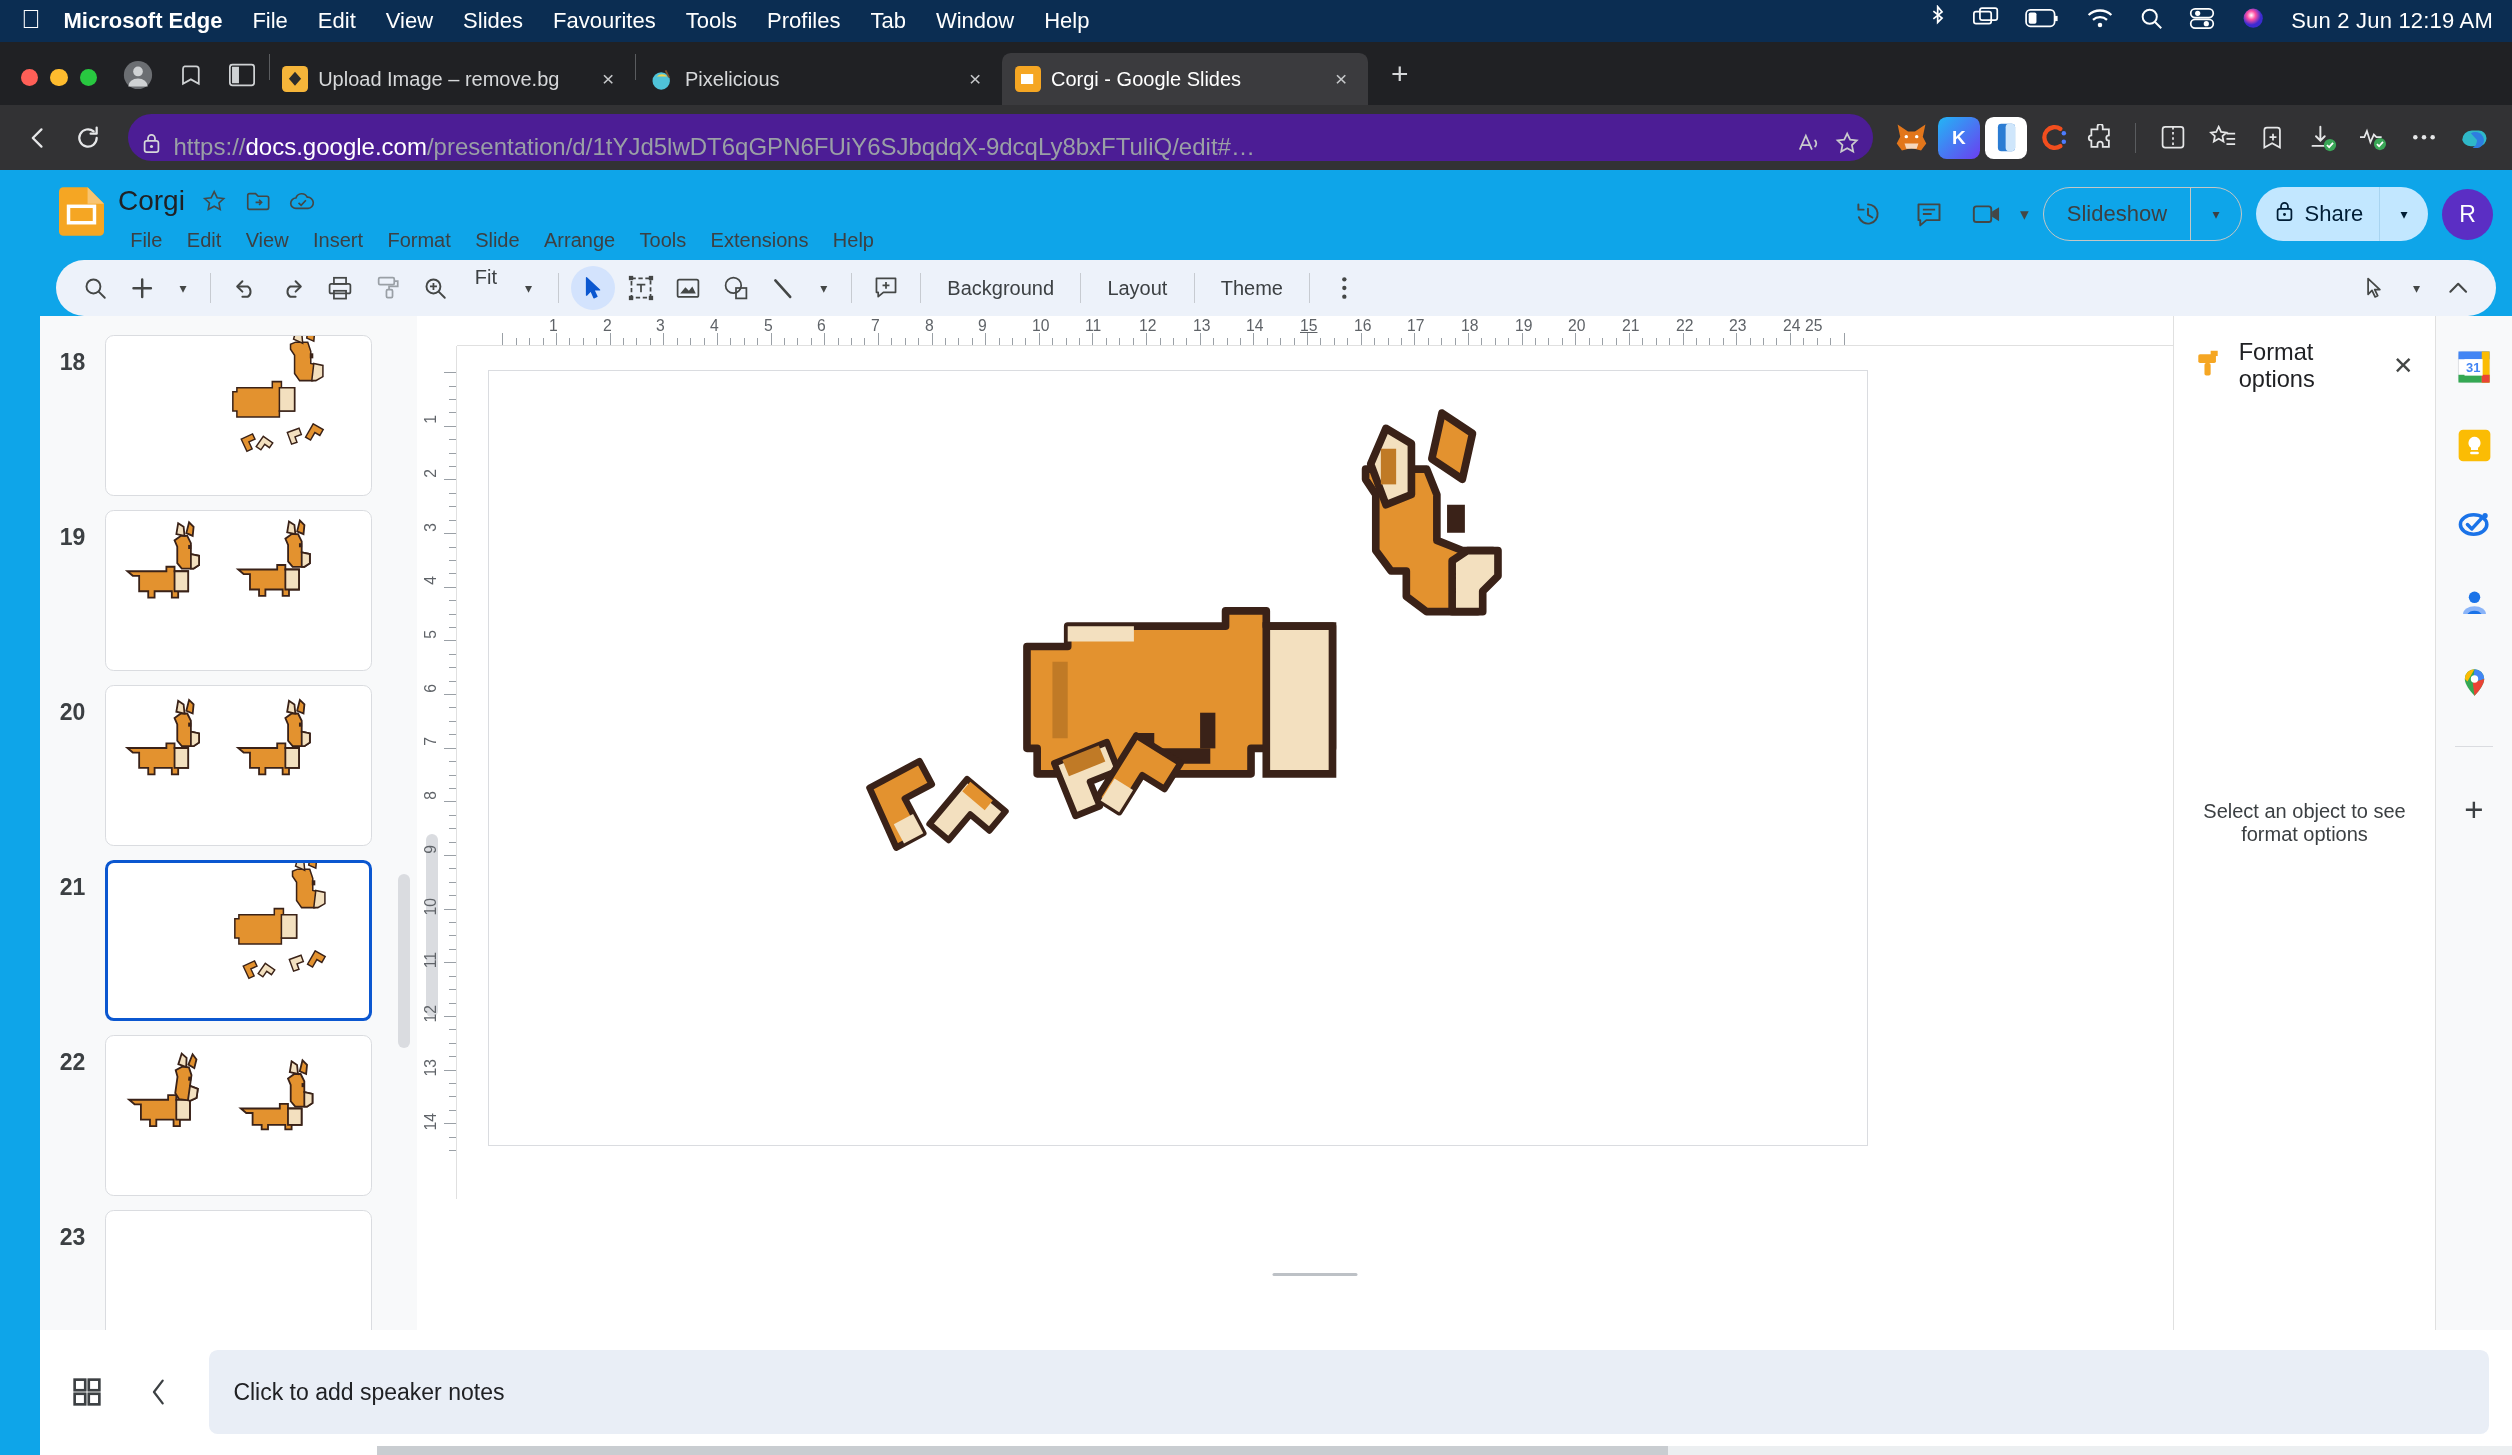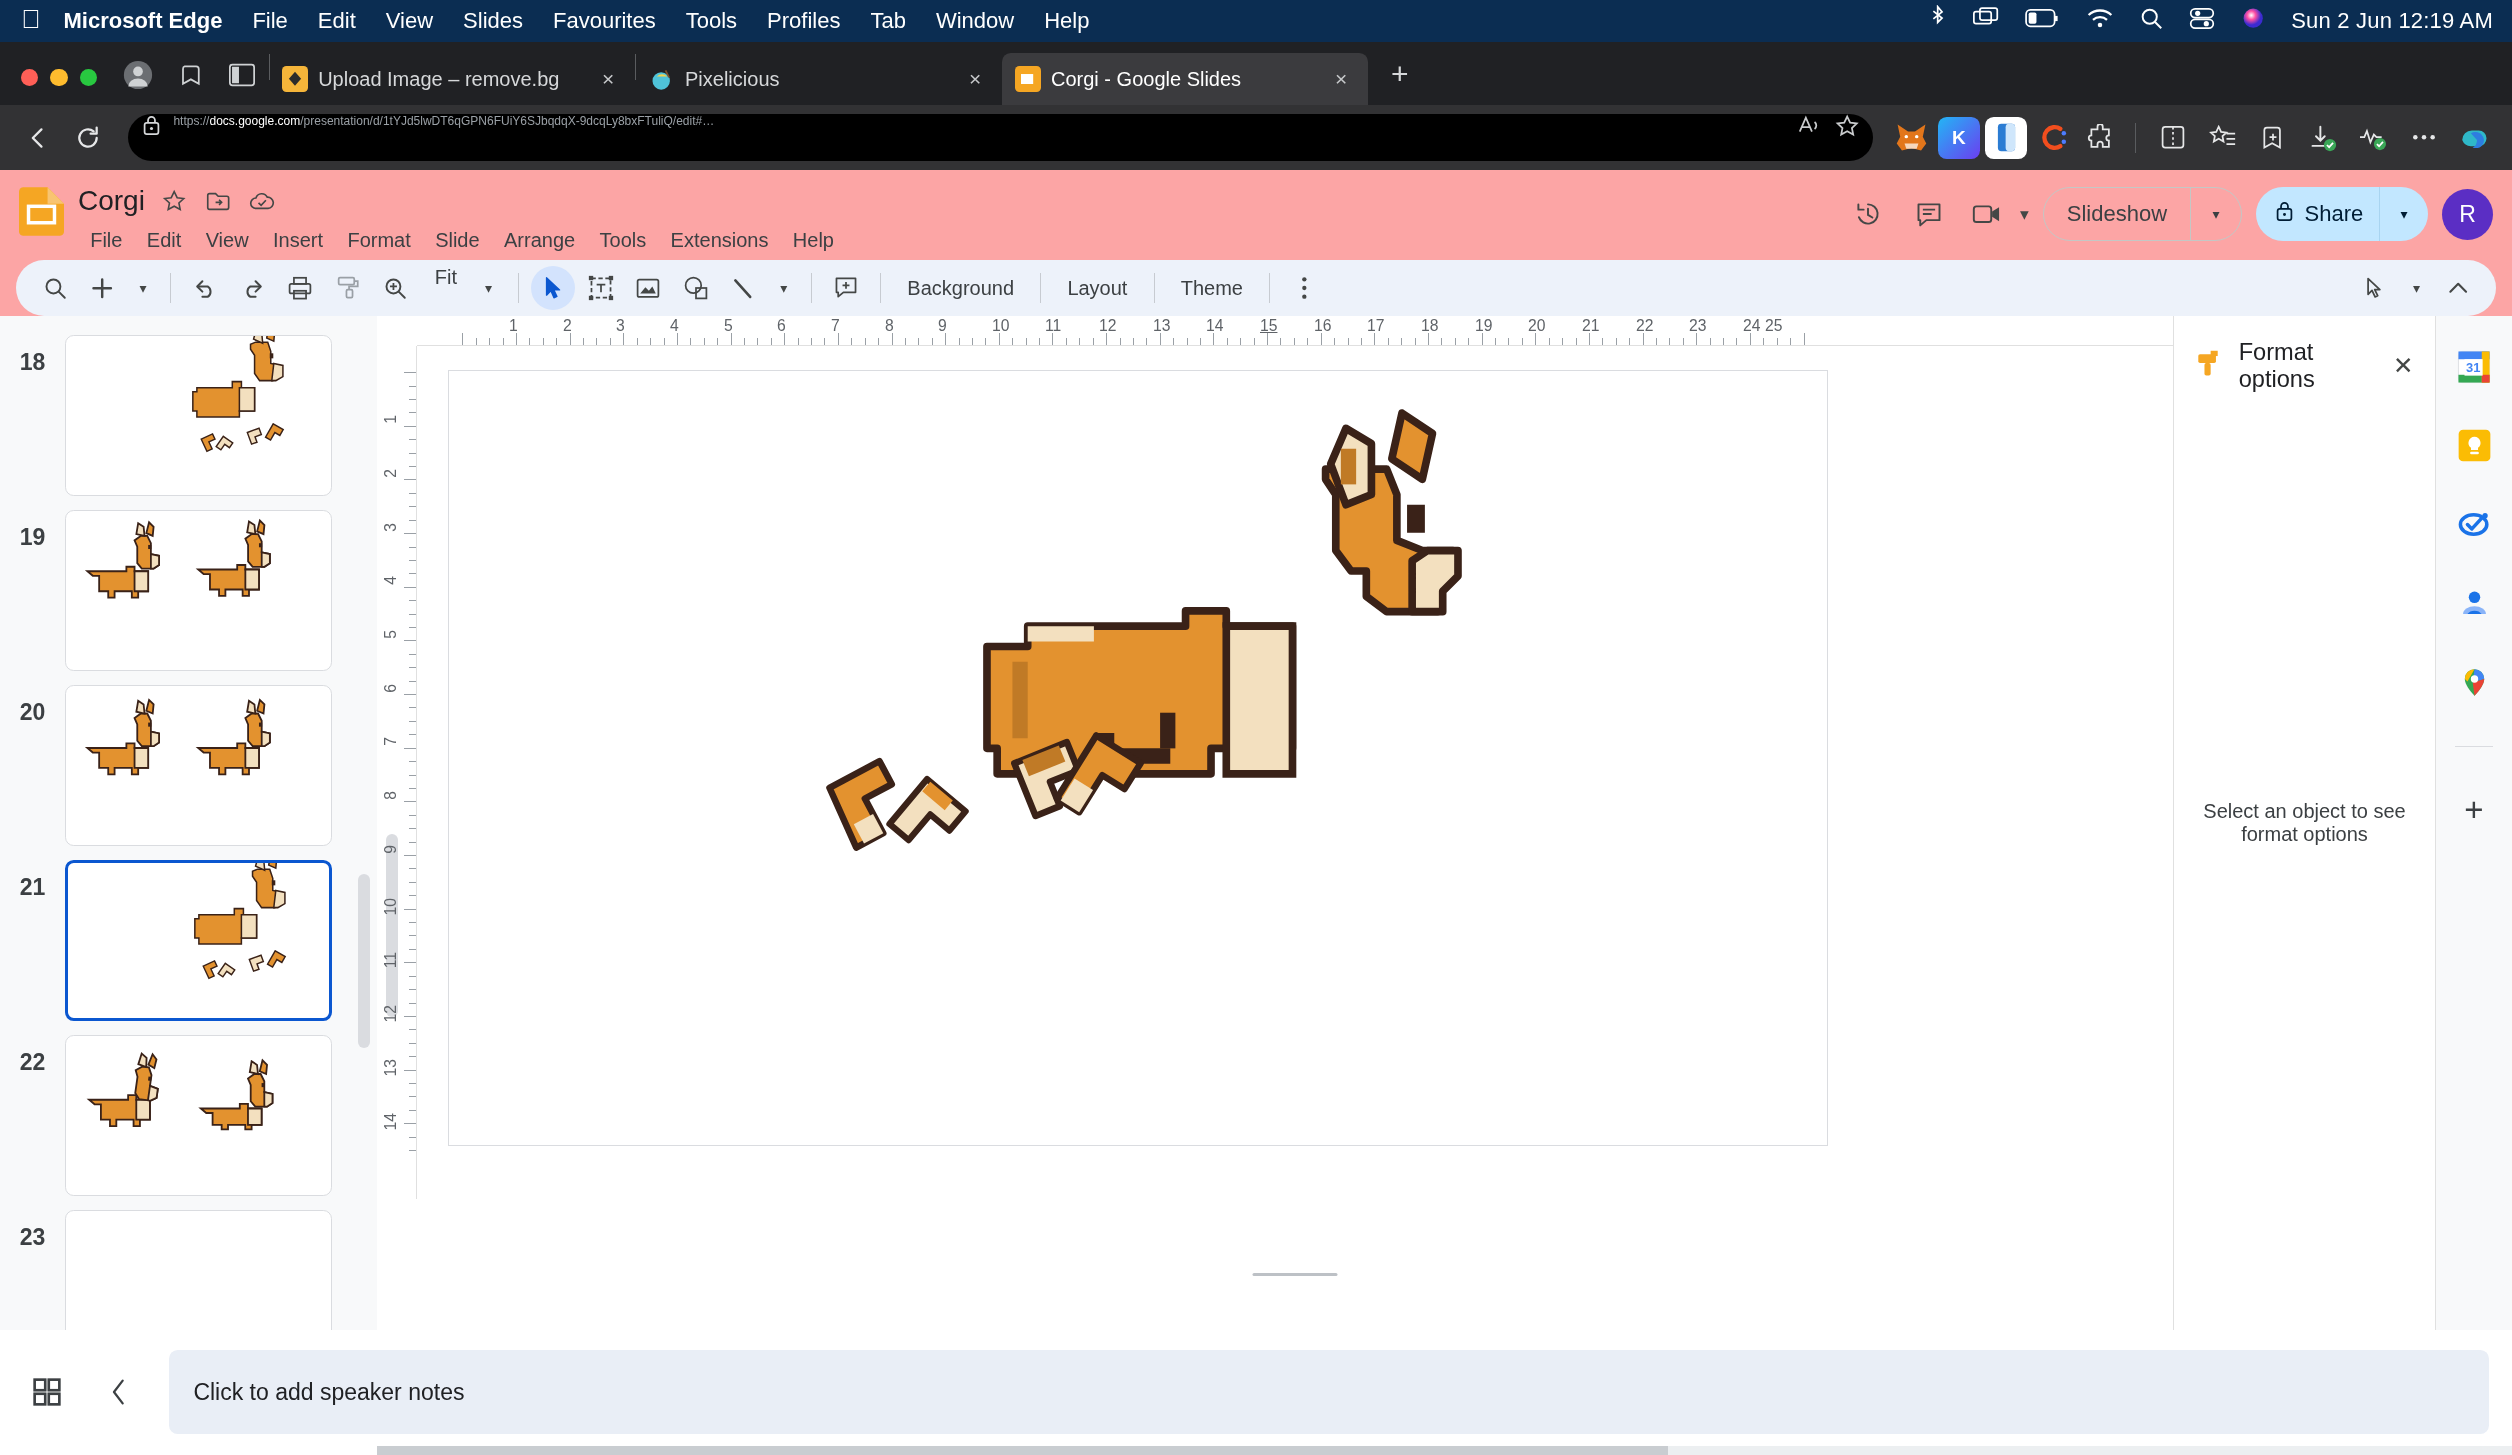--- a/index.html
+++ b/index.html
@@ -47,32 +47,32 @@
                  font-size: 21px; color: #c7c9cb; border-radius: 50%; }
   .tab-sep { width: 0.9px; height: 26px; background: #5a5c5f; align-self: center; margin-bottom: 12.2px;}
   .newtab { color:#d6d8da; font-size: 30px; margin: 0 0 14px 14px; width: 35px; text-align: center;}
 
   .edge-toolbar {
     height: 65px; background: #323234; display: flex; align-items: center; padding: 0 15.7px; gap: 5.2px;
   }
   .tbtn { width: 45px; height: 45px; display: flex; align-items: center; justify-content: center;
           color: #e6e7e8; border-radius: 50%; flex: 0 0 auto; }
   .omnibox {
-    flex: 1 1 auto; height: 47px; background: #000000; border-radius: 23.6px;
-    display: flex; align-items: flex-start; padding: 0 14px; gap: 12.2px; margin: 0 12.2px;
-    color: #c9cbcd; font-size: 12px; min-width: 0;
+    flex: 1 1 auto; height: 47px; background: #4c1d95; border-radius: 23.6px;
+    display: flex; align-items: flex-end; padding: 0 14px; gap: 12.2px; margin: 0 12.2px;
+    color: #c9cbcd; font-size: 24px; min-width: 0;
   }
   .omnibox .url { flex: 1 1 auto; overflow: hidden; white-space: nowrap; color: #9aa0a6; }
   .omnibox .url b { color: #ffffff; font-weight: normal; }
   .ext-ico { width: 42px; height: 42px; border-radius: 8.7px; display:flex; align-items:center; justify-content:center;
              flex: 0 0 auto; font-size: 19px; font-weight: bold; color:#fff;}
   .vdiv { width: 0.9px; height: 30px; background: #5a5c5f; margin: 0 8.7px; flex:0 0 0.9px;}
 
   
-  .gapp { height: calc(1455px - 42px - 63px - 65px); background: #fca5a5; display: flex; flex-direction: column; position: relative; }
+  .gapp { height: calc(1455px - 42px - 63px - 65px); background: #0ea5e9; display: flex; flex-direction: column; position: relative; padding-left: 40px; }
 
   .ghead { height: 94px; display: flex; align-items: flex-start; padding: 12.2px 17.4px 0 19px; position: relative; }
   .slides-logo { width: 45px; height: 49px; flex:0 0 45px; margin-right: 14px; margin-top: 5.2px;}
   .ghead-mid { display: flex; flex-direction: column; }
   .title-row { display: flex; align-items: center; gap: 15.7px; height: 38px;}
   .doc-title { font-size: 28px; color: #202124; }
   .ti { width: 28px; height: 28px; color: #444746; display: flex; align-items: center; justify-content: center;}
   .menu-row { display: flex; align-items: center; gap: 0px; margin-top: 3.5px;}
   .menu-row span { font-size: 20px; color: #3c4043; padding: 5.2px 12.2px; border-radius: 5.2px; }
   .ghead-right { position: absolute; right: 19px; top: 17.4px; display: flex; align-items: center; gap: 14px;}

